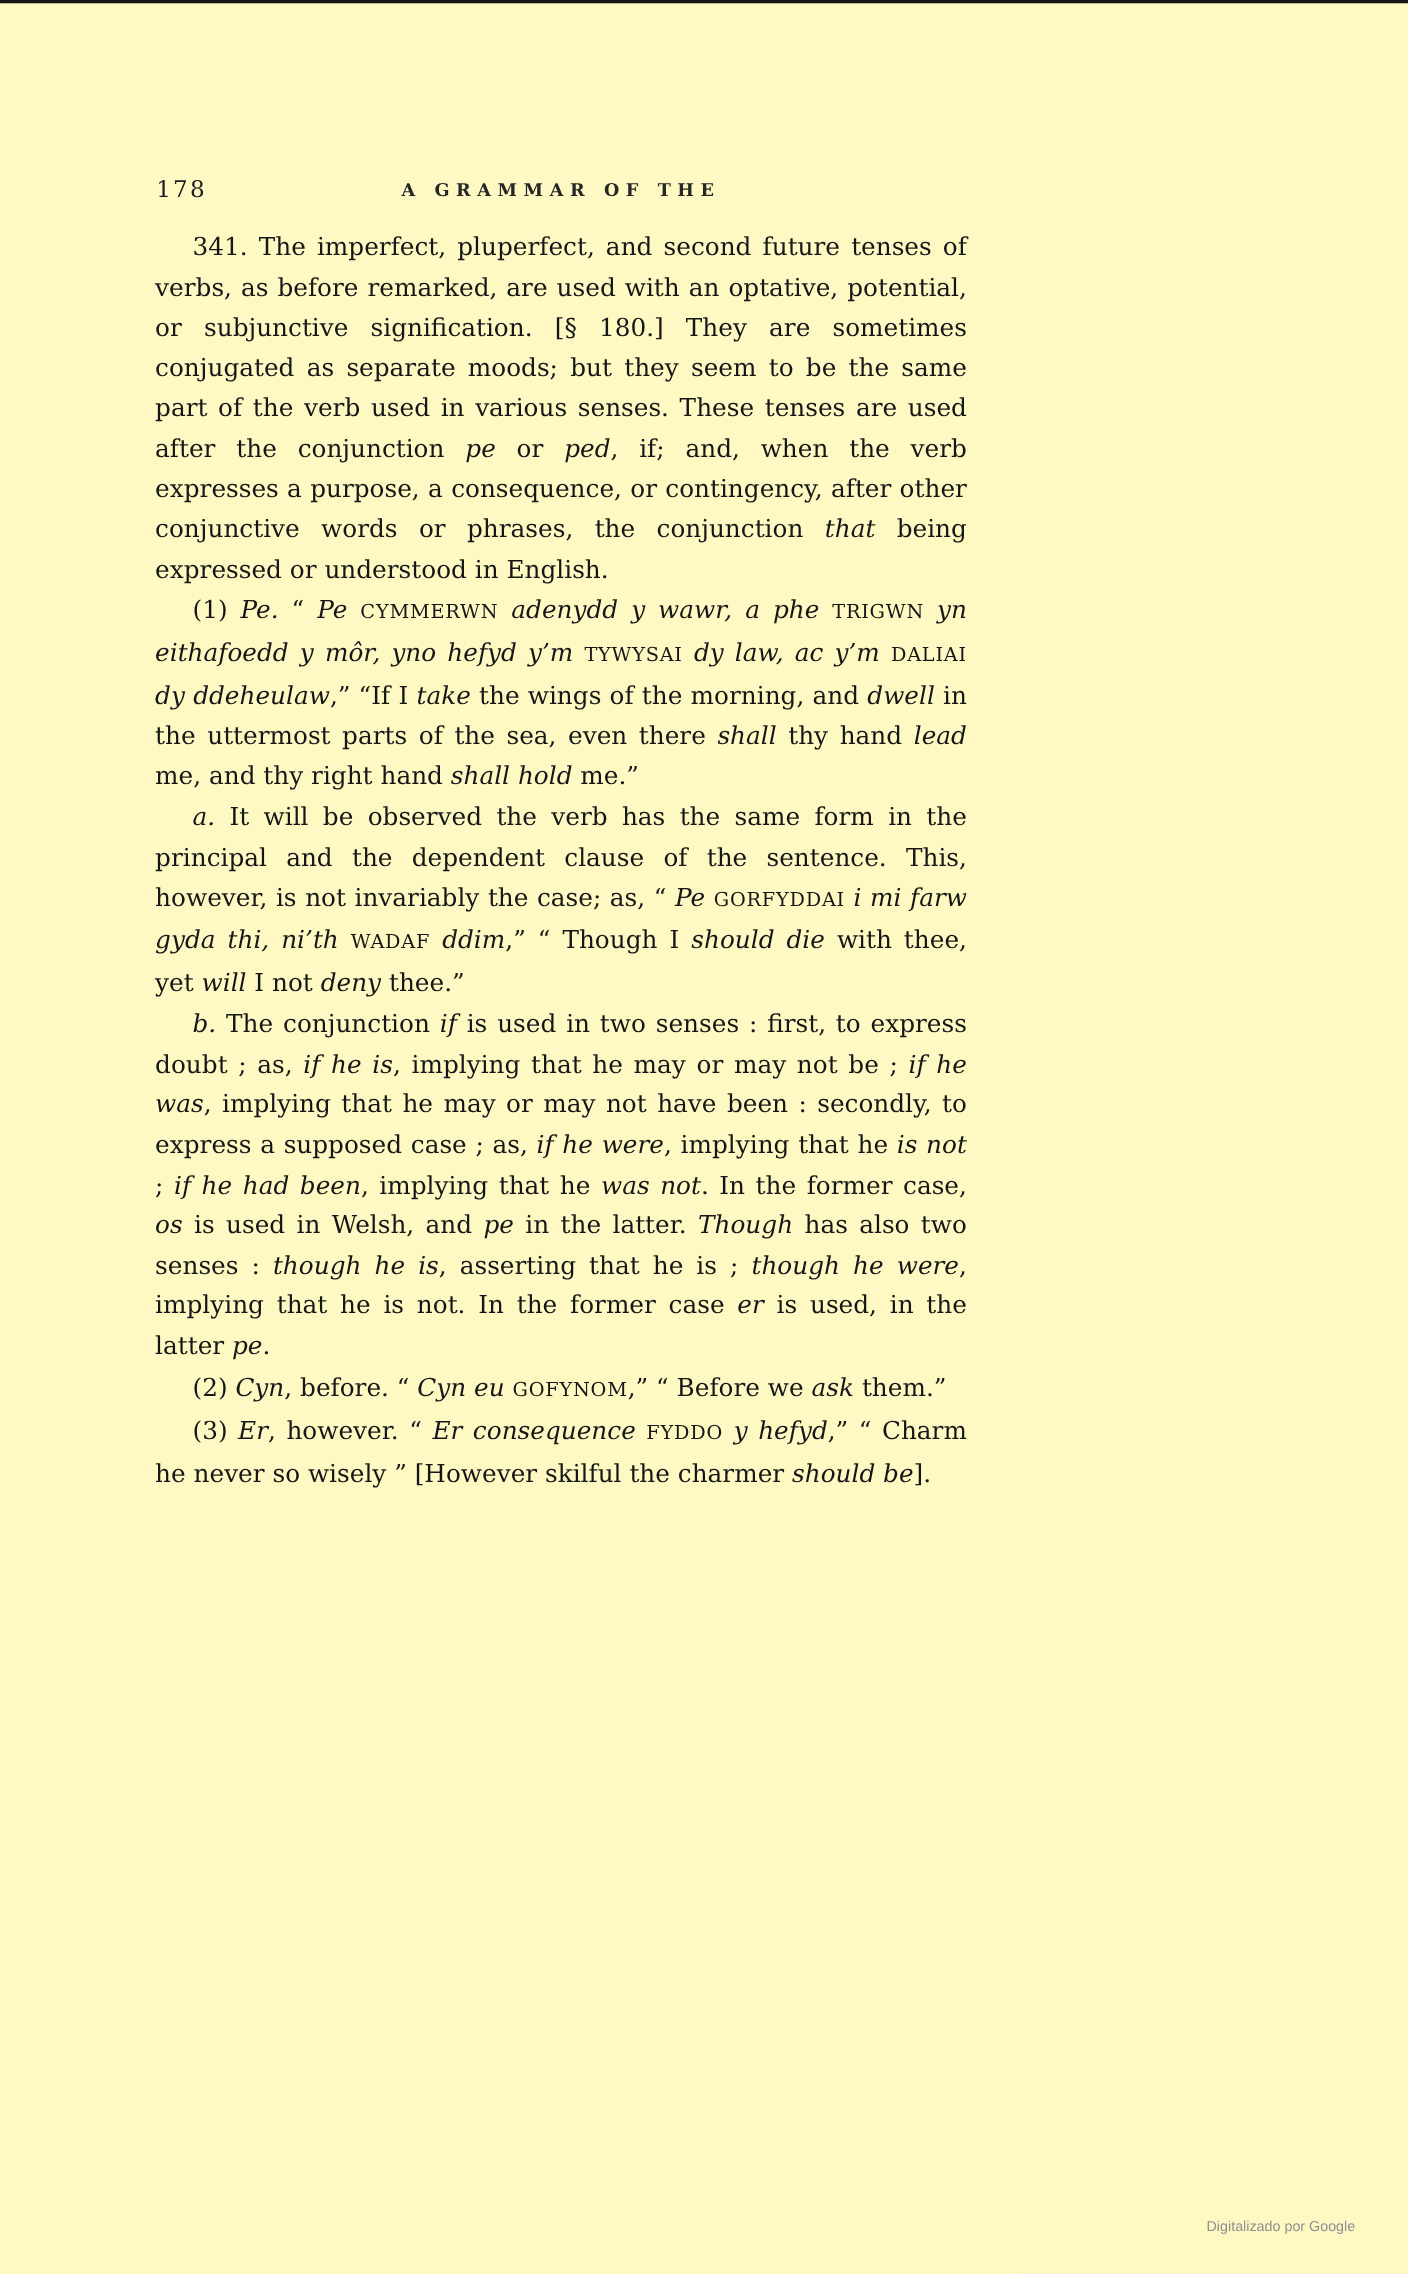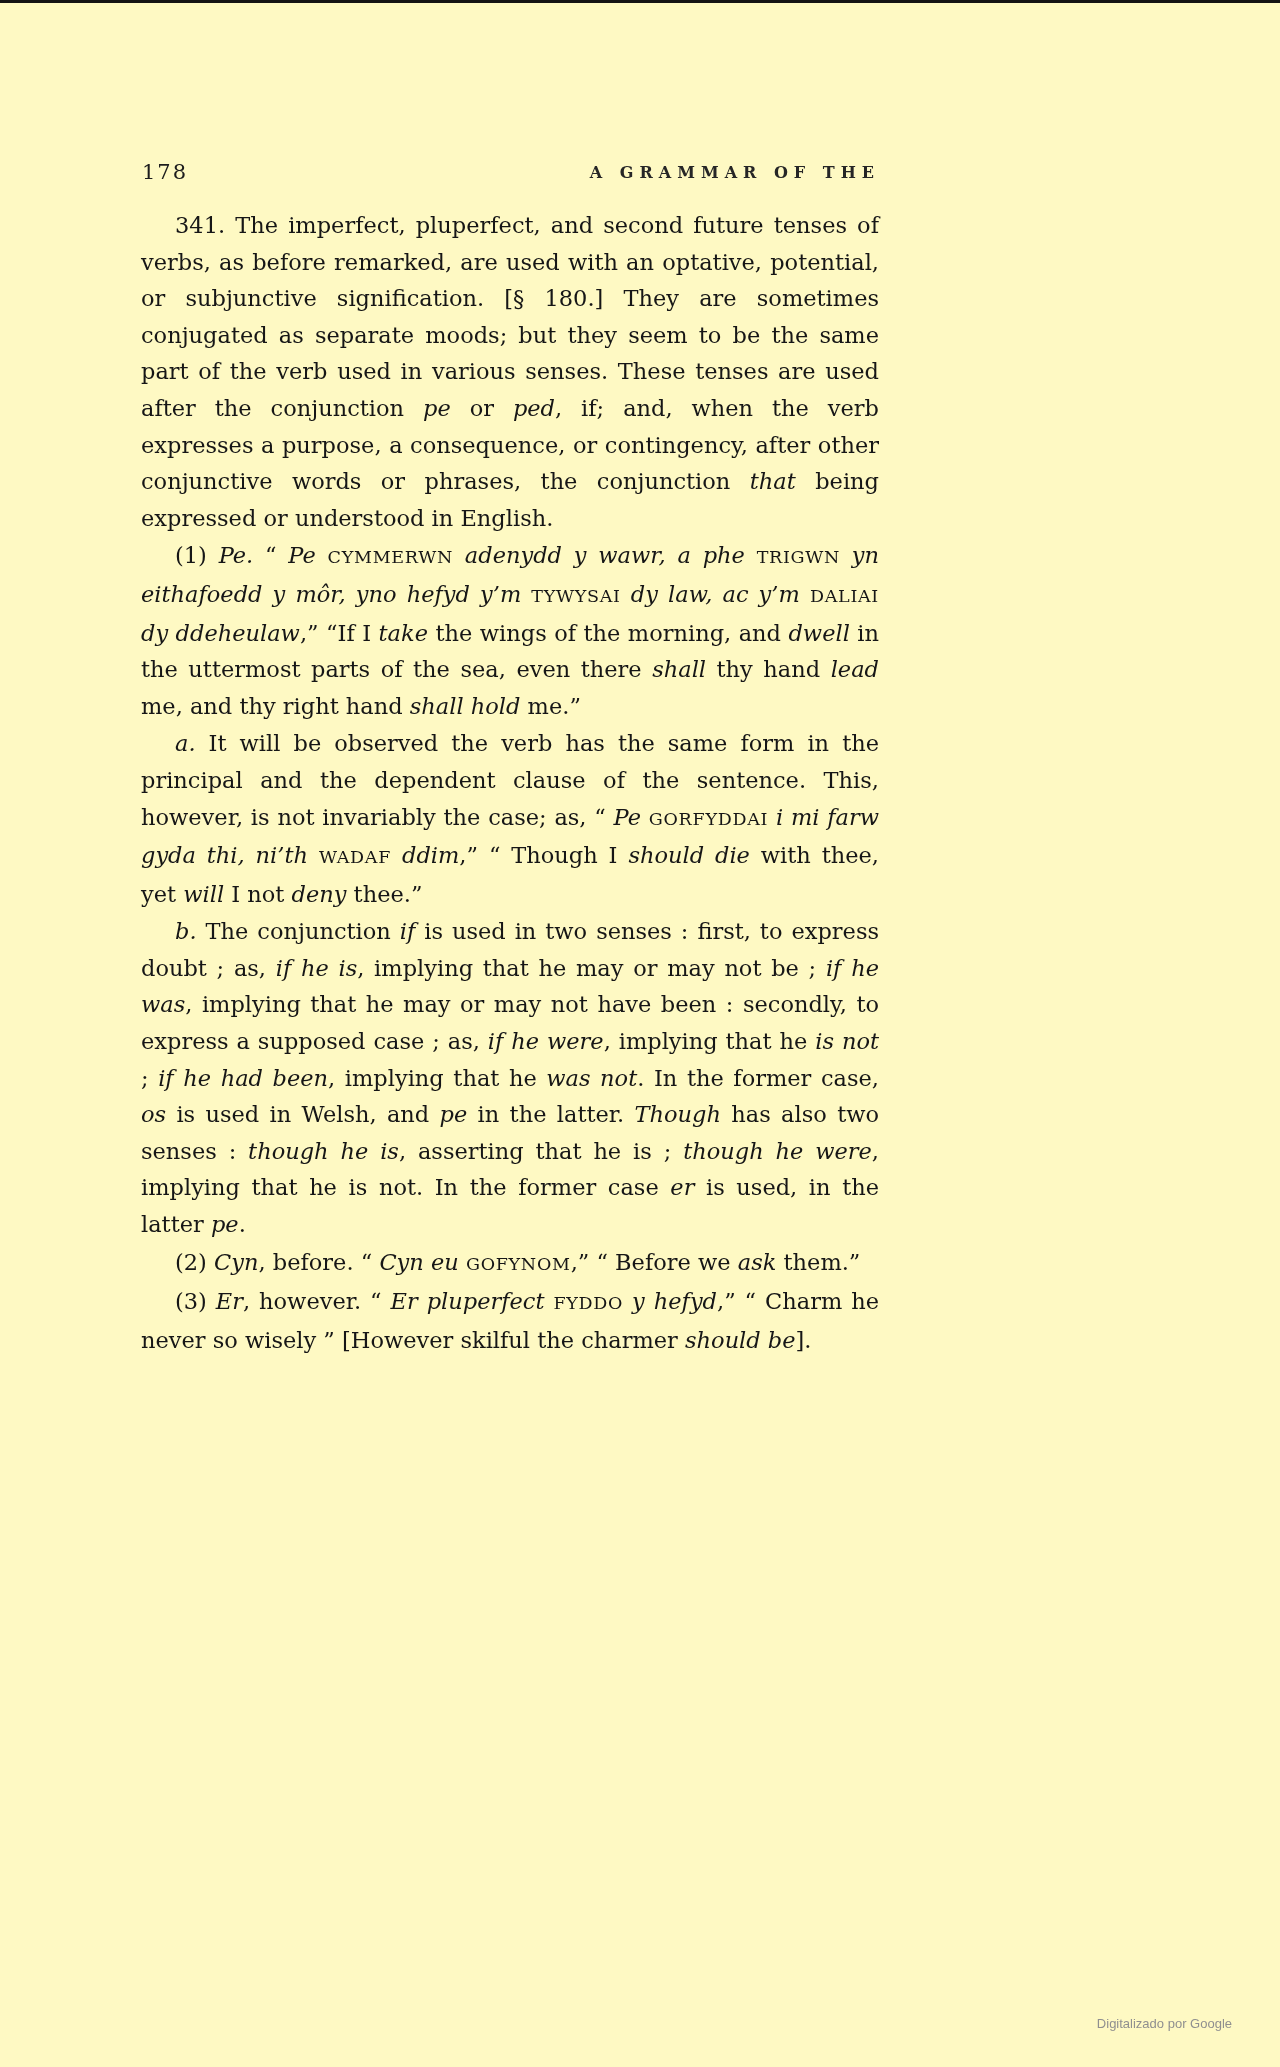--- a/index.html
+++ b/index.html
@@ -33,21 +33,21 @@
   .page-number {
     position: absolute;
     left: 2px;
     top: 2px;
     font-size: 21px;
     letter-spacing: 2px;
     color: #1c1c1c;
   }
   .running-title {
     display: block;
-    text-align: right;
+    text-align: center;
     font-size: 16px;
     letter-spacing: 6px;
     color: #262626;
     padding-top: 5px;
     font-weight: bold;
   }
   .text-block {
     position: absolute;
     top: 206px;
     left: 140px;
@@ -82,18 +82,18 @@
     <span class="page-number">178</span>
     <span class="running-title">A GRAMMAR OF THE</span>
   </header>
 
   <main class="text-block" id="text-block">
       <p class="para"><span>341. The imperfect, pluperfect, and second future tenses of verbs, as before remarked, are used with an optative, potential, or subjunctive signification. [§ 180.]  They are sometimes conjugated as separate moods; but they seem to be the same part of the verb used in various senses.  These tenses are used after the conjunction </span><span class="it">pe</span><span> or </span><span class="it">ped</span><span>, if; and, when the verb expresses a purpose, a consequence, or contingency, after other conjunctive words or phrases, the conjunction </span><span class="it">that</span><span> being expressed or understood in English.</span></p>
       <p class="para"><span>(1) </span><span class="it">Pe.</span><span>  “ </span><span class="it">Pe</span><span> </span><span class="sc">CYMMERWN</span><span> </span><span class="it">adenydd y wawr, a phe</span><span> </span><span class="sc">TRIGWN</span><span> </span><span class="it">yn eithafoedd y môr, yno hefyd y’m</span><span> </span><span class="sc">TYWYSAI</span><span> </span><span class="it">dy law, ac y’m</span><span> </span><span class="sc">DALIAI</span><span> </span><span class="it">dy ddeheulaw</span><span>,” “If I </span><span class="it">take</span><span> the wings of the morning, and </span><span class="it">dwell</span><span> in the uttermost parts of the sea, even there </span><span class="it">shall</span><span> thy hand </span><span class="it">lead</span><span> me, and thy right hand </span><span class="it">shall hold</span><span> me.”</span></p>
       <p class="para"><span class="it">a.</span><span> It will be observed the verb has the same form in the principal and the dependent clause of the sentence.  This, however, is not invariably the case;  as, “ </span><span class="it">Pe</span><span> </span><span class="sc">GORFYDDAI</span><span> </span><span class="it">i mi farw gyda thi, ni’th</span><span> </span><span class="sc">WADAF</span><span> </span><span class="it">ddim</span><span>,”  “ Though I </span><span class="it">should die</span><span> with thee, yet </span><span class="it">will</span><span> I not </span><span class="it">deny</span><span> thee.”</span></p>
       <p class="para"><span class="it">b.</span><span> The conjunction </span><span class="it">if</span><span> is used in two senses :  first, to express doubt ;  as, </span><span class="it">if he is</span><span>, implying that he may or may not be ;  </span><span class="it">if he was</span><span>, implying that he may or may not have been :  secondly, to express a supposed case ;  as, </span><span class="it">if he were</span><span>, implying that he </span><span class="it">is not</span><span> ;  </span><span class="it">if he had been</span><span>, implying that he </span><span class="it">was not</span><span>.   In the former case, </span><span class="it">os</span><span> is used in Welsh, and </span><span class="it">pe</span><span> in the latter.   </span><span class="it">Though</span><span> has also two senses : </span><span class="it">though he is</span><span>, asserting that he is ;  </span><span class="it">though he were</span><span>, implying that he is not.   In the former case </span><span class="it">er</span><span> is used, in the latter </span><span class="it">pe</span><span>.</span></p>
       <p class="para"><span>(2) </span><span class="it">Cyn</span><span>, before.   “ </span><span class="it">Cyn eu</span><span> </span><span class="sc">GOFYNOM</span><span>,”  “ Before we </span><span class="it">ask</span><span> them.”</span></p>
-      <p class="para"><span>(3) </span><span class="it">Er</span><span>, however.   “ </span><span class="it">Er pluperfect</span><span> </span><span class="sc">FYDDO</span><span> </span><span class="it">y hefyd</span><span>,” “ Charm he never so wisely ”  [However skilful the charmer </span><span class="it">should be</span><span>].</span></p>
+      <p class="para"><span>(3) </span><span class="it">Er</span><span>, however.   “ </span><span class="it">Er consequence</span><span> </span><span class="sc">FYDDO</span><span> </span><span class="it">y hefyd</span><span>,” “ Charm he never so wisely ”  [However skilful the charmer </span><span class="it">should be</span><span>].</span></p>
     </main>
 
   <div class="watermark">Digitalizado por Google</div>
 
 </div>
 
 </body></html>

